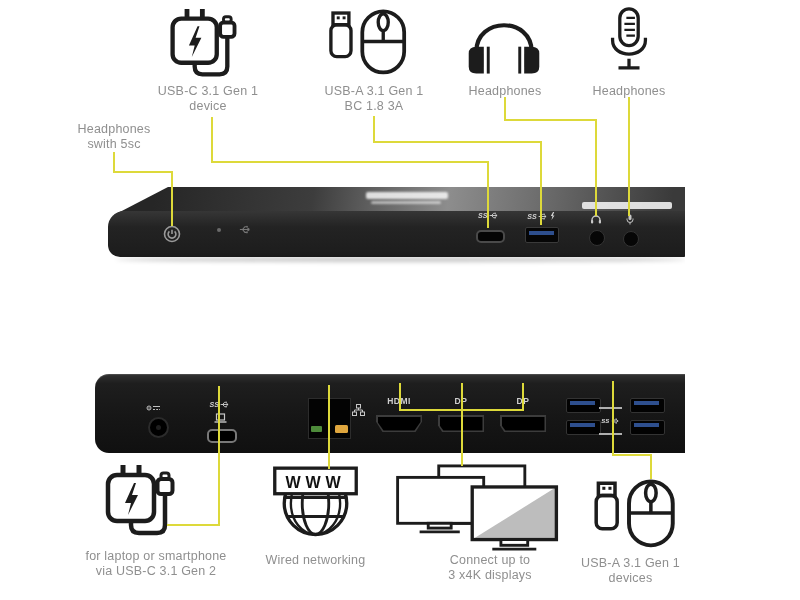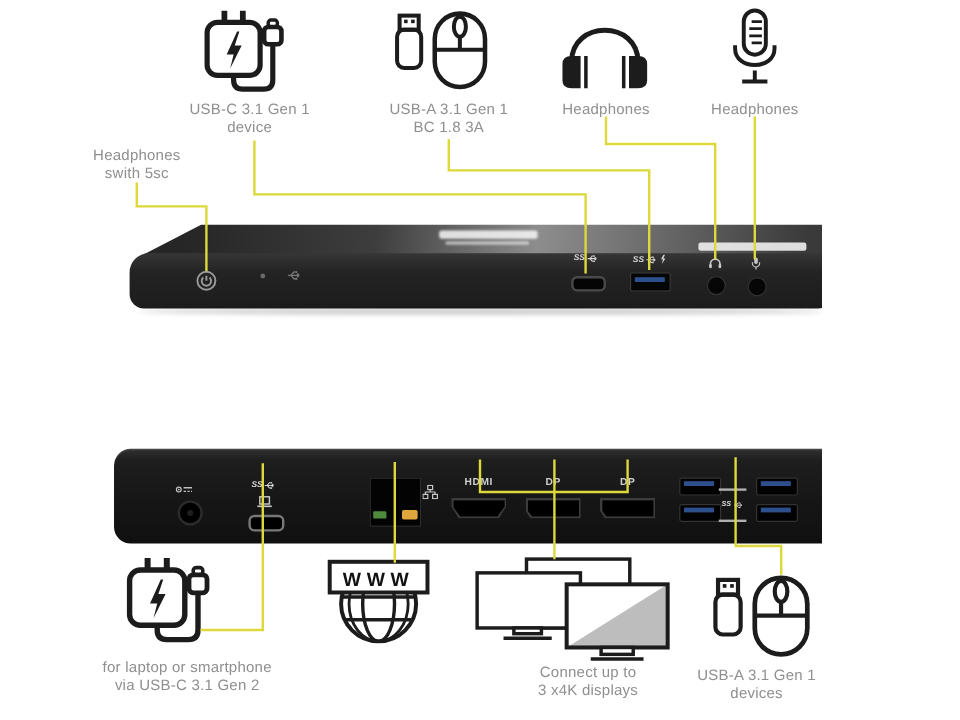--- a/index.html
+++ b/index.html
@@ -292,20 +292,21 @@
       <use href="#sym-monitors"></use>
     </svg>
   <svg class="icon-svg" style="left:590px;top:478px;width:92px;height:70px">
       <use href="#sym-usbmouse"></use>
     </svg>
 
   <div class="lbl" style="left:66px;top:549px;width:180px;">
     <div>for laptop or smartphone</div>
     <div>via USB-C 3.1 Gen 2</div>
   </div>
+  <div class="lbl" style="left:248px;top:553px;width:135px;">Wired networking</div>
   <div class="lbl" style="left:420px;top:553px;width:140px;text-align:center;">
     <div>Connect up to</div>
     <div>3 x4K displays</div>
   </div>
   <div class="lbl" style="left:568px;top:556px;width:125px;">
     <div>USB-A 3.1 Gen 1</div>
     <div>devices</div>
   </div>
 
   <svg id="callout-layer">

